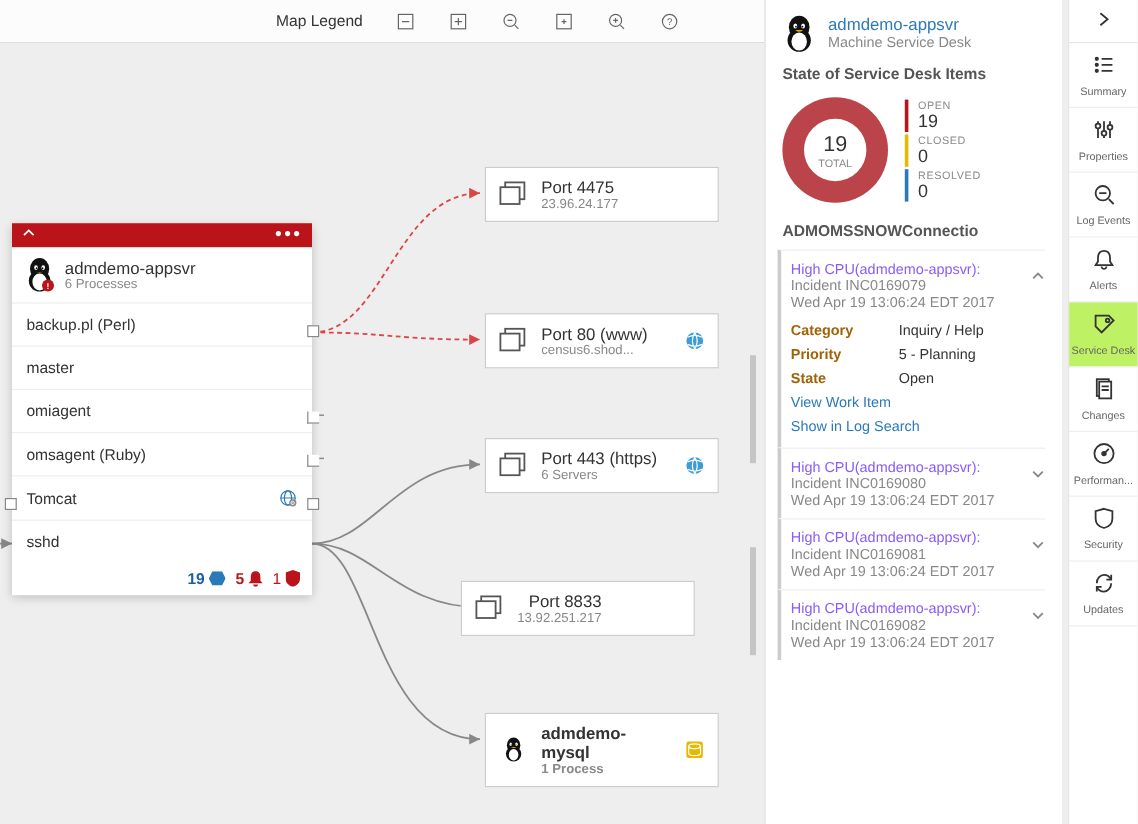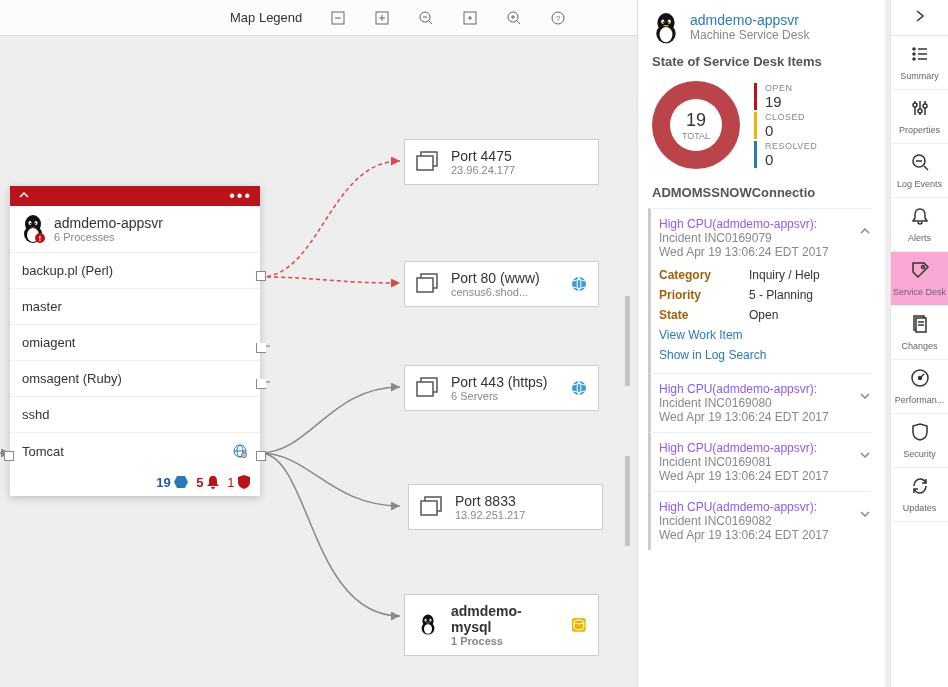--- a/index.html
+++ b/index.html
@@ -75,21 +75,21 @@
   .detail-label { width: 90px; color: #a16207; font-weight:700;}
   .detail-value { color: #333; }
   .link { color: #2a7ab9; font-size: 12px; padding: 3px 0; cursor: pointer; }
   
   
   .rail { position: absolute; top: 0; right: 0; width: 58px; height: 687px; background: #fff; border-left: 1px solid #e5e5e5; display: flex; flex-direction: column; }
   .rail-item { height: 54px; border-bottom: 1px solid #eee; display: flex; flex-direction: column; align-items: center; justify-content: center; gap: 2px; cursor: pointer; }
   .rail-item.collapse-item { height: 36px; border-bottom: 1px solid #e5e5e5; justify-content:center;}
   .rail-icon { font-size: 18px; color: #333; }
   .rail-label { font-size: 9px; color: #666; text-align:center; width:100%; overflow:hidden; white-space:nowrap;}
-  .rail-item.active { background: #f9a8d4; }
+  .rail-item.active { background: #bef264; }
   
   .globe-icon{width:16px;height:16px;}
 </style>
 </head>
 <body>
 
 <div class="toolbar">
   <span class="toolbar-label">Map Legend</span>
   <span class="toolbar-icon">
       <svg viewBox="0 0 16 16" fill="none" stroke="currentColor" stroke-width="1">
@@ -201,34 +201,34 @@
         </div>
       <div class="process-item">
           <span>omiagent</span>
           <span class="process-port" style="border-style:none none solid solid;"></span>
         </div>
       <div class="process-item">
           <span>omsagent (Ruby)</span>
           <span class="process-port" style="border-style:none none solid solid;"></span>
         </div>
       <div class="process-item">
-          <span>sshd</span>
-        </div>
-      <div class="process-item">
         <span>Tomcat</span>
         <span class="globe-icon"><svg viewBox="0 0 16 16">
               <circle cx="8" cy="8" r="6" fill="none" stroke="#2a7ab9" stroke-width="1"></circle>
               <ellipse cx="8" cy="8" rx="3" ry="6" fill="none" stroke="#2a7ab9" stroke-width="1"></ellipse>
               <line x1="2" y1="8" x2="14" y2="8" stroke="#2a7ab9" stroke-width="1"></line>
               <circle cx="12" cy="12" r="3" fill="#888"></circle>
               <text x="12" y="14" font-size="5" fill="#fff" text-anchor="middle">⚙</text>
             </svg></span>
         <span class="process-port"></span>
         <span class="process-port-left"></span>
       </div>
+      <div class="process-item">
+          <span>sshd</span>
+        </div>
     </div>
     <div class="node-footer">
       <span class="stat-blue"><span>19</span> <svg width="14" height="12" viewBox="0 0 14 12" style="vertical-align:-1px;">
             <path d="M3 0 L11 0 L14 6 L11 12 L3 12 L0 6 Z" fill="#2a7ab9"></path>
           </svg></span>
       <span class="stat-red"><span>5</span> <svg width="12" height="14" viewBox="0 0 12 14" style="vertical-align:-2px;">
             <path d="M6 1 C3 1 2 3 2 6 L2 9 L0 11 L12 11 L10 9 L10 6 C10 3 9 1 6 1 Z M4 12 C4 13 5 14 6 14 C7 14 8 13 8 12 Z" fill="#ba141a"></path>
           </svg></span>
       <span class="stat-shield"><span>1</span> <svg width="12" height="14" viewBox="0 0 12 14" style="vertical-align:-2px;">
             <path d="M6 0 L12 2 L12 7 C12 11 9 13 6 14 C3 13 0 11 0 7 L0 2 Z" fill="#ba141a"></path>
@@ -267,21 +267,21 @@
         </svg></span>
     <div>
         <div class="port-title">Port 443 (https)</div>
         <div class="port-sub">6 Servers</div>
       </div>
     <span class="port-right-icon"><svg viewBox="0 0 18 18">
           <circle cx="9" cy="9" r="7" fill="#3d9cd6"></circle>
           <path d="M3 6 Q9 3 15 6 M3 12 Q9 15 15 12 M9 2 Q5 9 9 16 M9 2 Q13 9 9 16" stroke="#fff" stroke-width="1" fill="none"></path>
         </svg></span>
   </div>
-  <div class="port-box" style="left:408px; top:448px;">
+  <div class="port-box" style="left:384px; top:448px;text-align:right;">
     <span class="port-icon"><svg viewBox="0 0 26 24" fill="none" stroke="#555" stroke-width="1.5">
           <rect x="6" y="2" width="16" height="14"></rect>
           <rect x="2" y="6" width="16" height="14" fill="#fff"></rect>
         </svg></span>
     <div>
         <div class="port-title">Port 8833</div>
         <div class="port-sub">13.92.251.217</div>
       </div>
   </div>
   <div class="port-box" style="left:404px; top:558px;font-weight:bold;">

